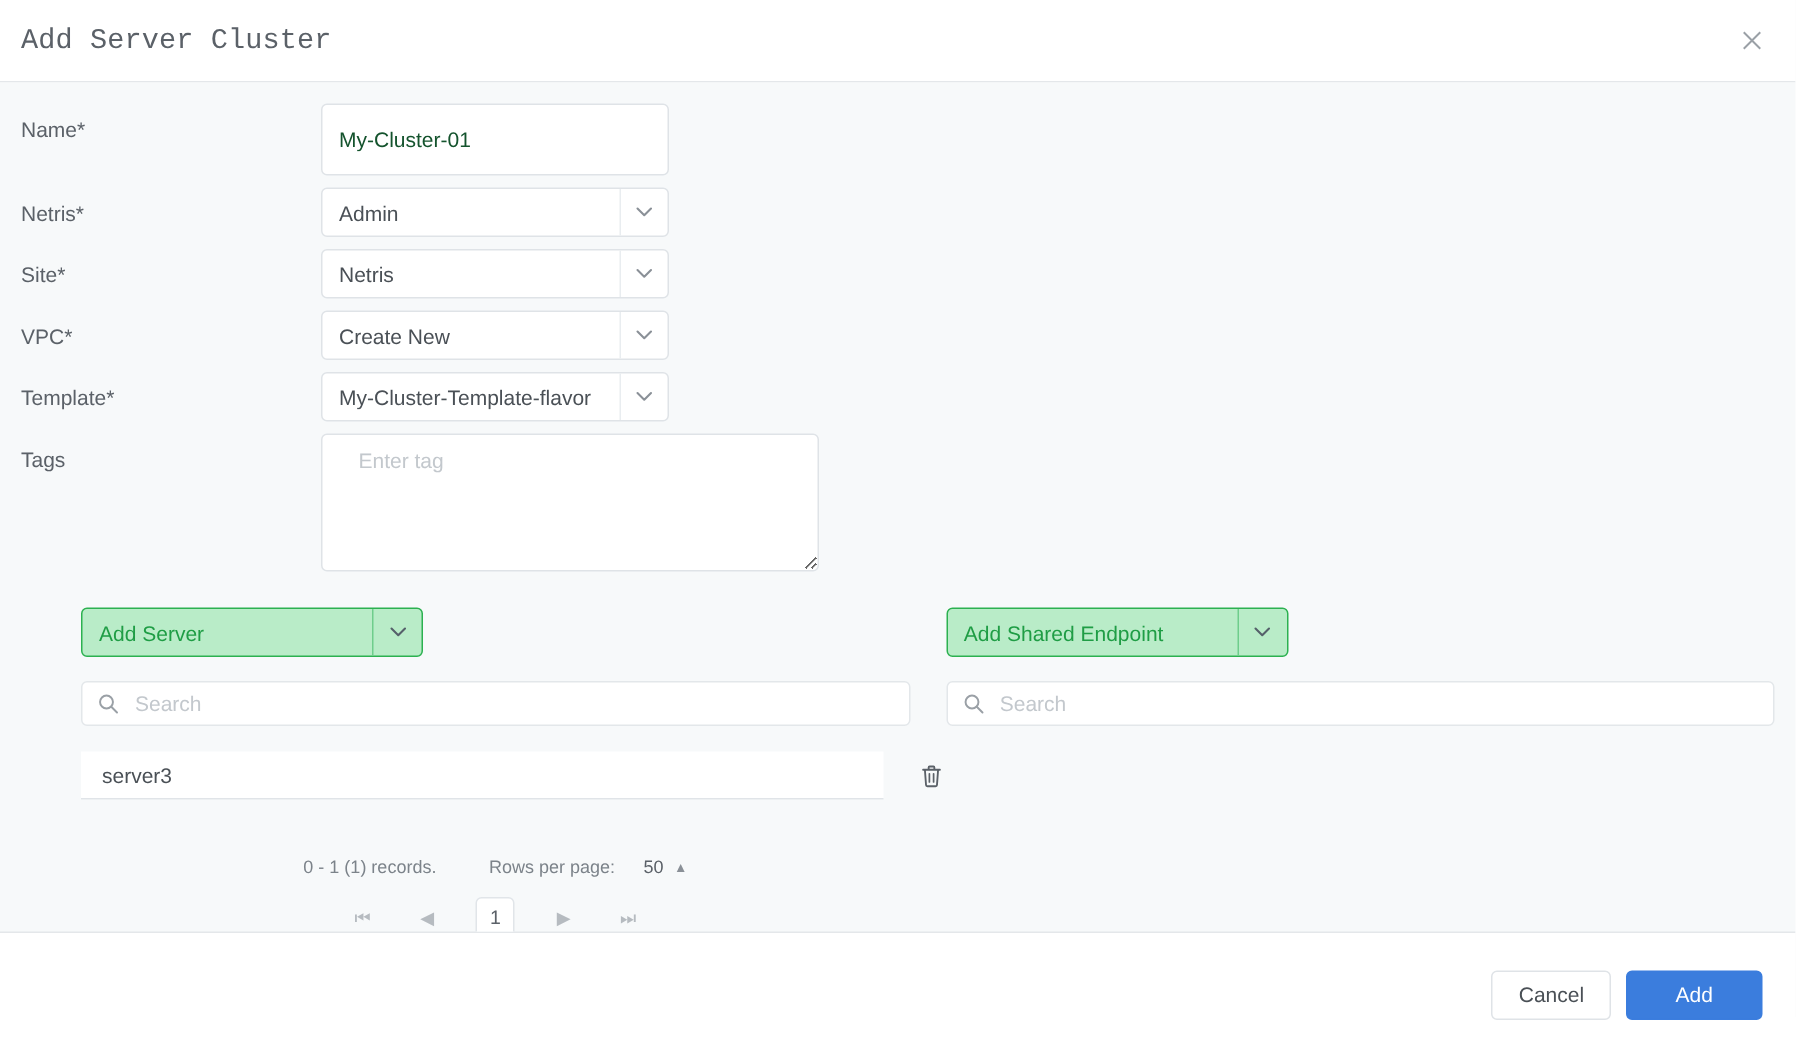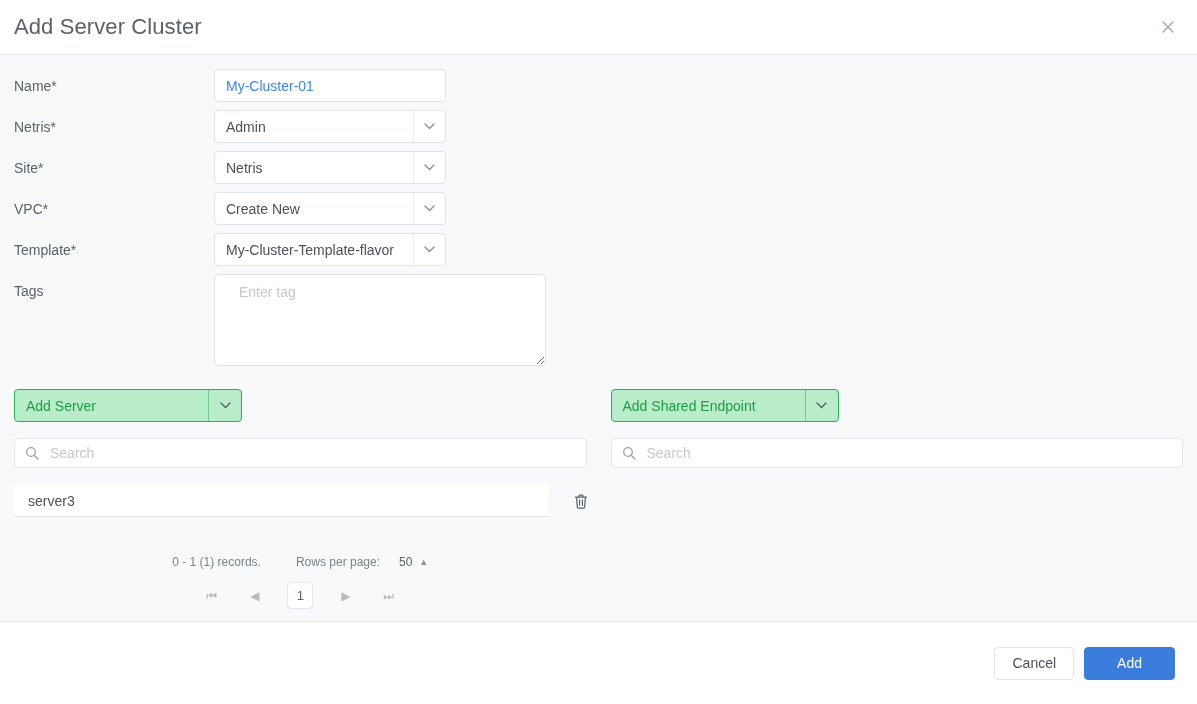--- a/index.html
+++ b/index.html
@@ -15,21 +15,21 @@
 
   
   .dlg-header {
     height:55px; flex:0 0 55px;
     background:#ffffff;
     border-bottom:1px solid #e4e7ea;
     display:flex; align-items:center;
     padding:0 18px 0 14px;
     position:relative;
   }
-  .dlg-title { font-size:22px; color:#5b6168; letter-spacing:.1px; }
+  .dlg-title { font-size:19px; color:#5b6168; letter-spacing:.1px;font-family:Liberation Mono, monospace; }
   .close-btn {
     position:absolute; right:16px; top:50%; transform:translateY(-50%);
     width:26px; height:26px; display:flex; align-items:center; justify-content:center;
     cursor:pointer; color:#9aa0a6;
   }
   .close-btn svg { display:block; }
 
   
   .dlg-body {
     flex:1 1 auto; background:#f7f9fa;
@@ -40,23 +40,23 @@
   .form-rows { padding:0 14px; }
   .frow { display:flex; align-items:flex-start; margin-bottom:8px; }
   .frow .lbl {
     width:200px; flex:0 0 200px;
     font-size:14px; color:#5b6168;
     padding-top:10px; line-height:1;
   }
   .ctrl { position:relative; }
 
   .txt-input {
-    width:232px; height:33px;
+    width:232px; height:48px;
     background:#fff; border:1px solid #dfe3e7; border-radius:4px;
-    font-size:14px; color:#3b82f6; padding:0 11px;
+    font-size:14px; color:#14532d; padding:0 11px;
     font-family:"Liberation Sans", sans-serif;
     outline:none;
   }
   .txt-input::placeholder { color:#b9bfc5; }
 
   .select-box {
     width:232px; height:33px;
     background:#fff; border:1px solid #dfe3e7; border-radius:4px;
     display:flex; align-items:center; cursor:pointer;
   }
@@ -74,21 +74,21 @@
   .tags-area {
     width:332px; height:92px;
     background:#fff; border:1px solid #dfe3e7; border-radius:4px;
     font-size:14px; color:#4a5056; padding:9px 24px;
     font-family:"Liberation Sans", sans-serif;
     resize:both; outline:none;
   }
   .tags-area::placeholder { color:#c3c8cd; }
 
   
-  .panels { display:flex; margin-top:19px; padding:0 14px; gap:24px; }
+  .panels { display:flex; margin-top:19px; padding:0 14px; gap:24px;margin-left:40px; }
   .panel { flex:1 1 0; min-width:0; }
 
   .green-btn {
     width:228px; height:33px;
     background:#b9ecc8; border:1px solid #2cb150; border-radius:4px;
     display:flex; align-items:center; cursor:pointer;
   }
   .green-btn .gb-label {
     flex:1 1 auto; padding:0 10px 0 11px;
     font-size:14px; color:#1f9d45; white-space:nowrap;

